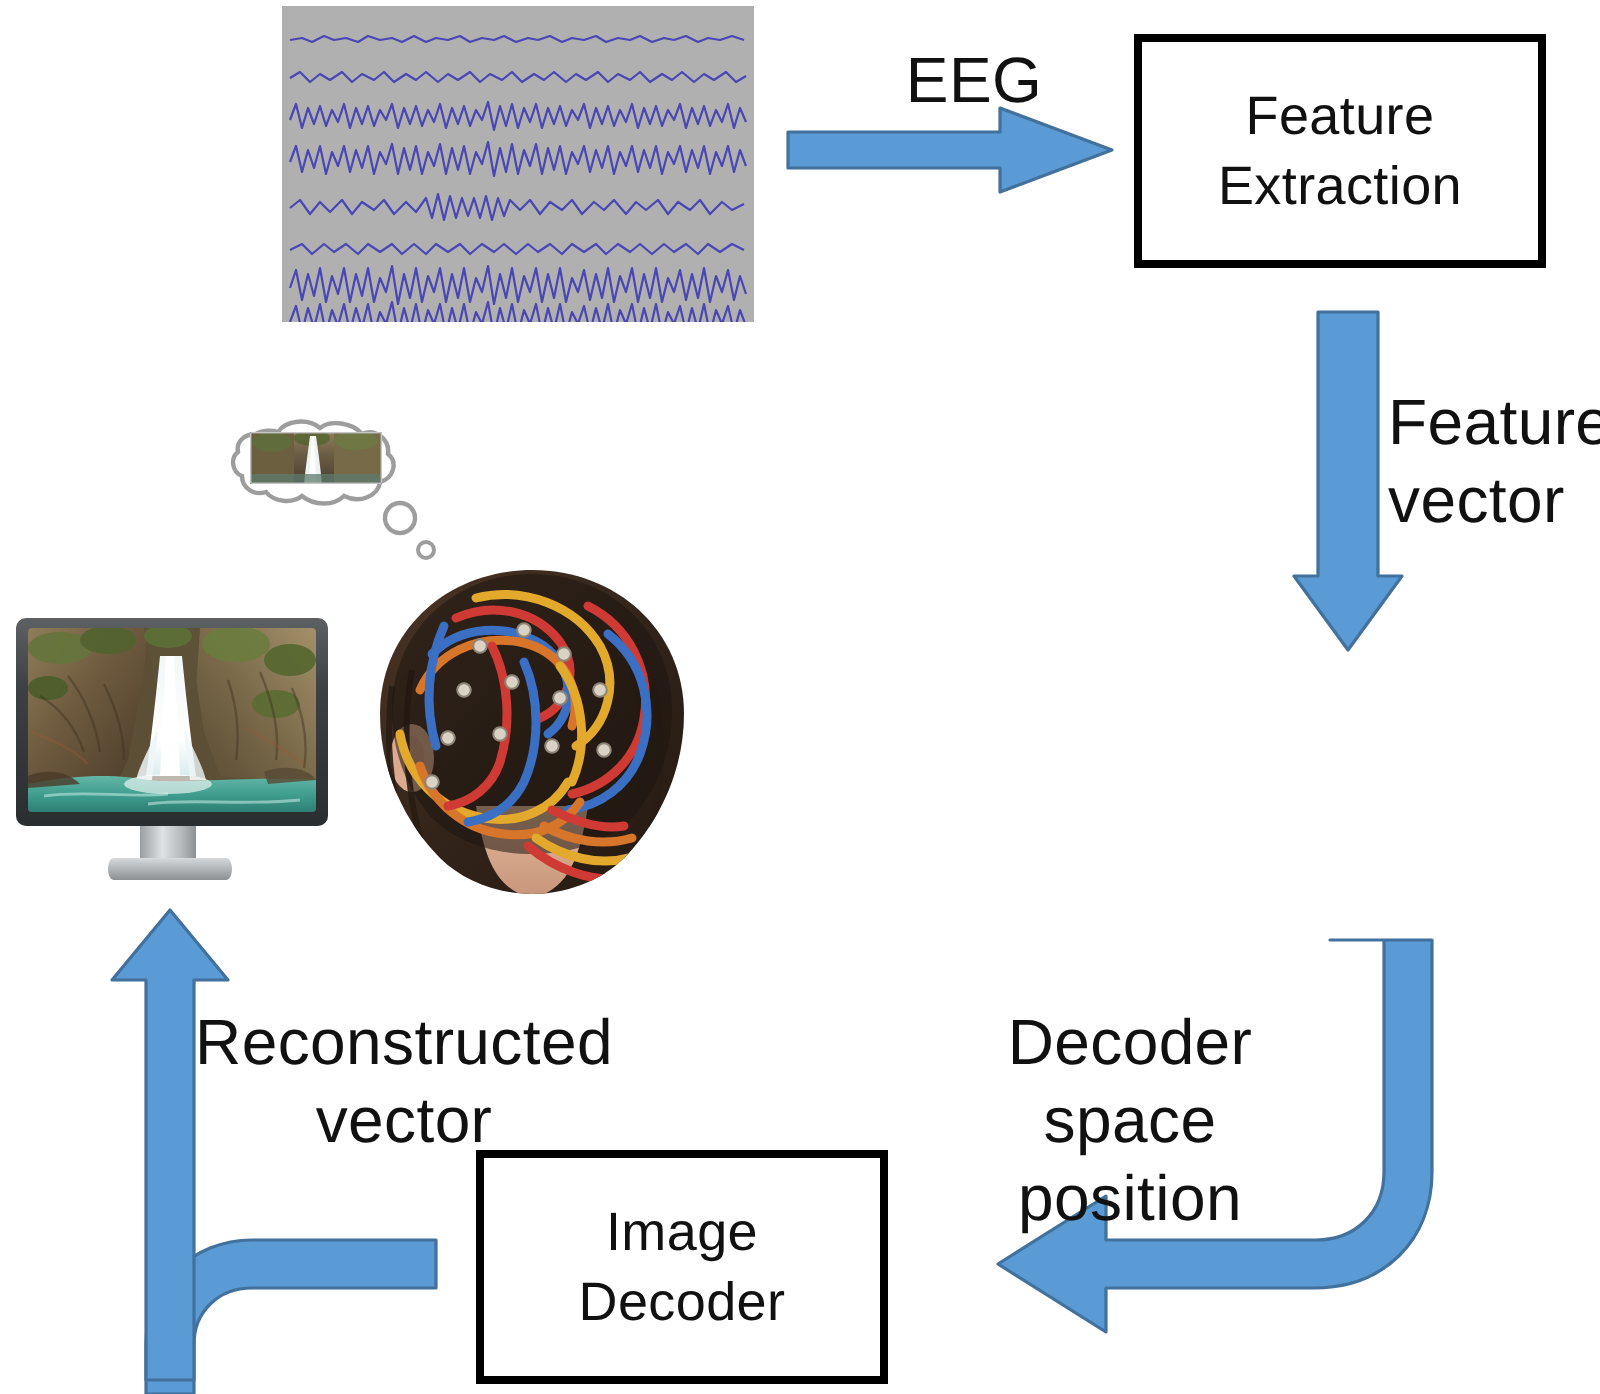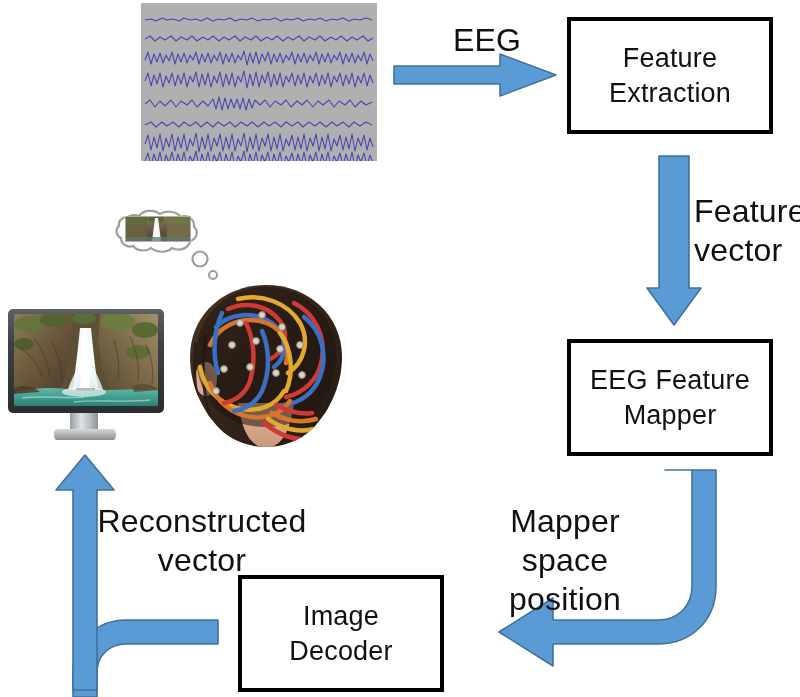--- a/index.html
+++ b/index.html
@@ -326,34 +326,30 @@
     <path d="M218 620 L218 644 L126 644 C109 644 97 656 97 672 L97 697 L73 697 L73 672
              C73 643 96 620 126 620 Z" fill="#5b9bd5" stroke="#41719c" stroke-width="1.6" stroke-linejoin="round"></path>
     <path d="M73 690 L73 490 L56 490 L85 455 L114 490 L97 490 L97 690 Z" fill="#5b9bd5" stroke="#41719c" stroke-width="1.6" stroke-linejoin="round"></path>
   </svg>
 
   <div class="proc-box" style="left:567px; top:17px; width:206px; height:117px;">
     <span class="box-label">Feature
 Extraction</span>
   </div>
 
-  <div class="proc-box" style="left:567px; top:339px; width:206px; height:117px;">
-    <span class="box-label">EEG Feature
-Mapper</span>
-  </div>
 
   <div class="proc-box" style="left:238px; top:575px; width:206px; height:117px;">
     <span class="box-label">Image
 Decoder</span>
   </div>
 
   <div class="edge-label" style="left:432px; top:21px; width:110px;">EEG</div>
 
   <div class="edge-label" style="left:694px; top:192px; width:110px; text-align:left;">Feature
 vector</div>
 
-  <div class="edge-label" style="left:470px; top:502px; width:190px;">Mapper space
+  <div class="edge-label" style="left:470px; top:502px; width:190px;">Decoder space
 position</div>
 
   <div class="edge-label" style="left:96px; top:502px; width:212px;">Reconstructed
 vector</div>
 
 </div>
 
 </body></html>

